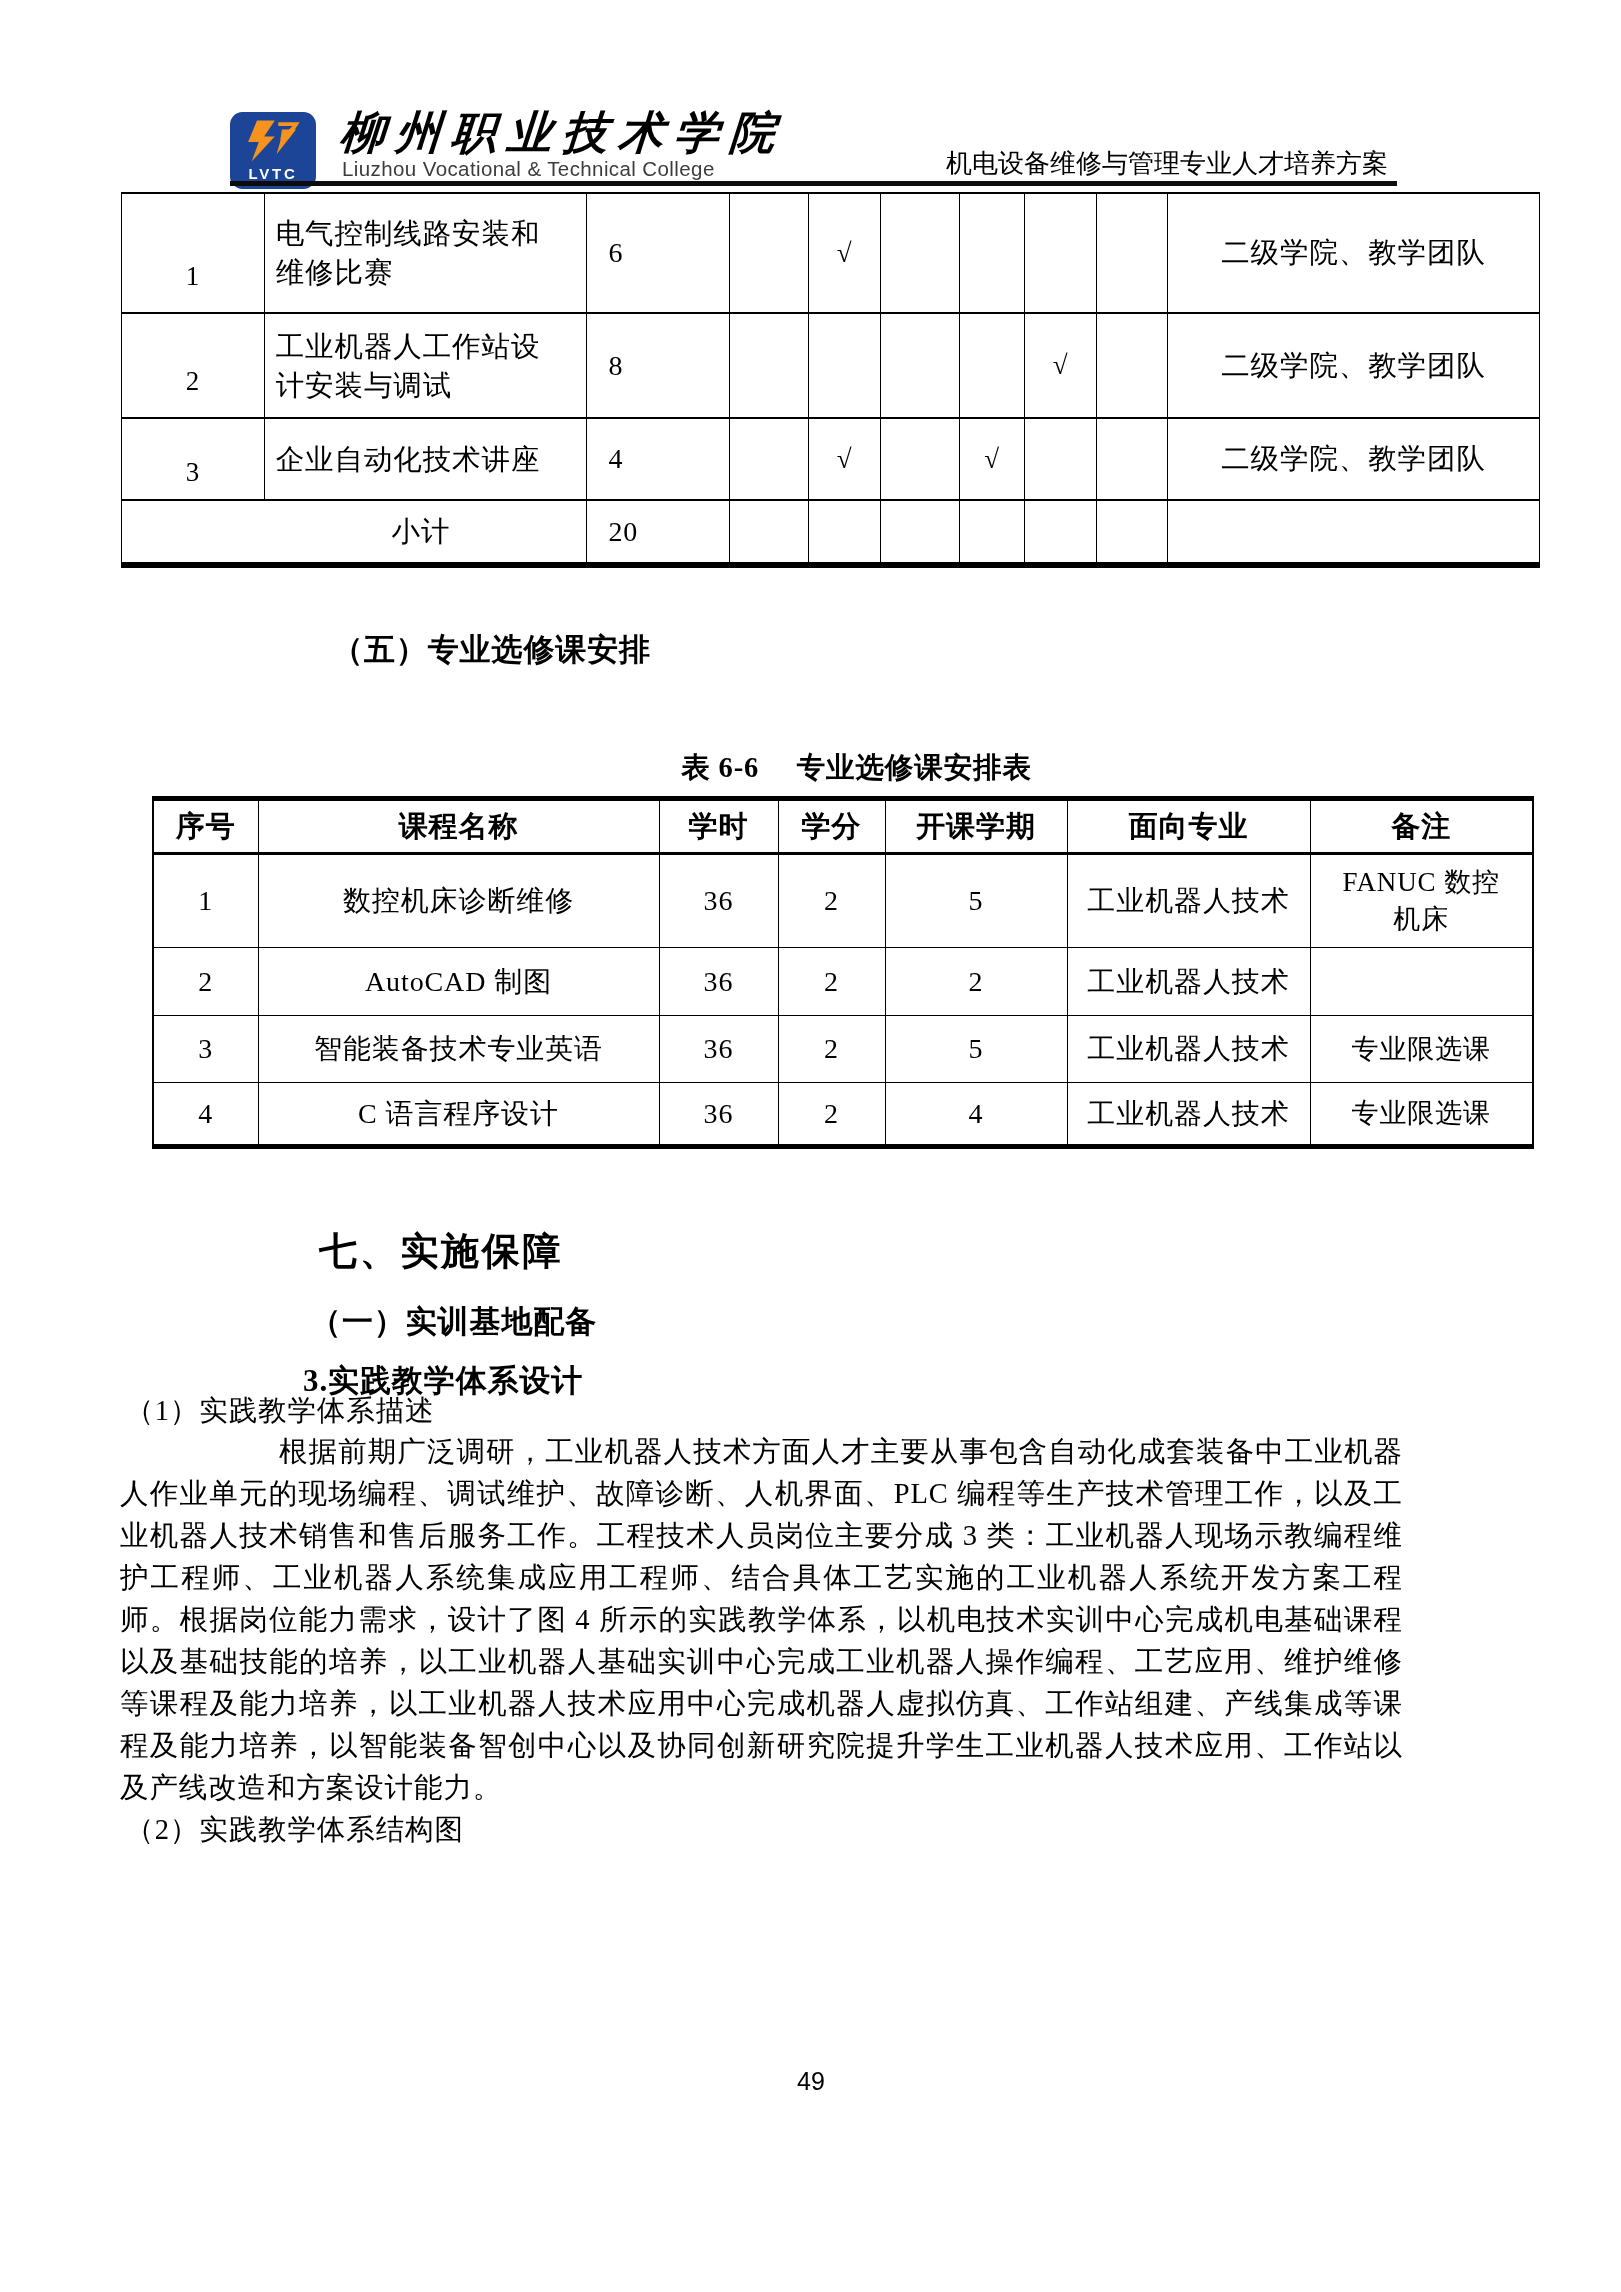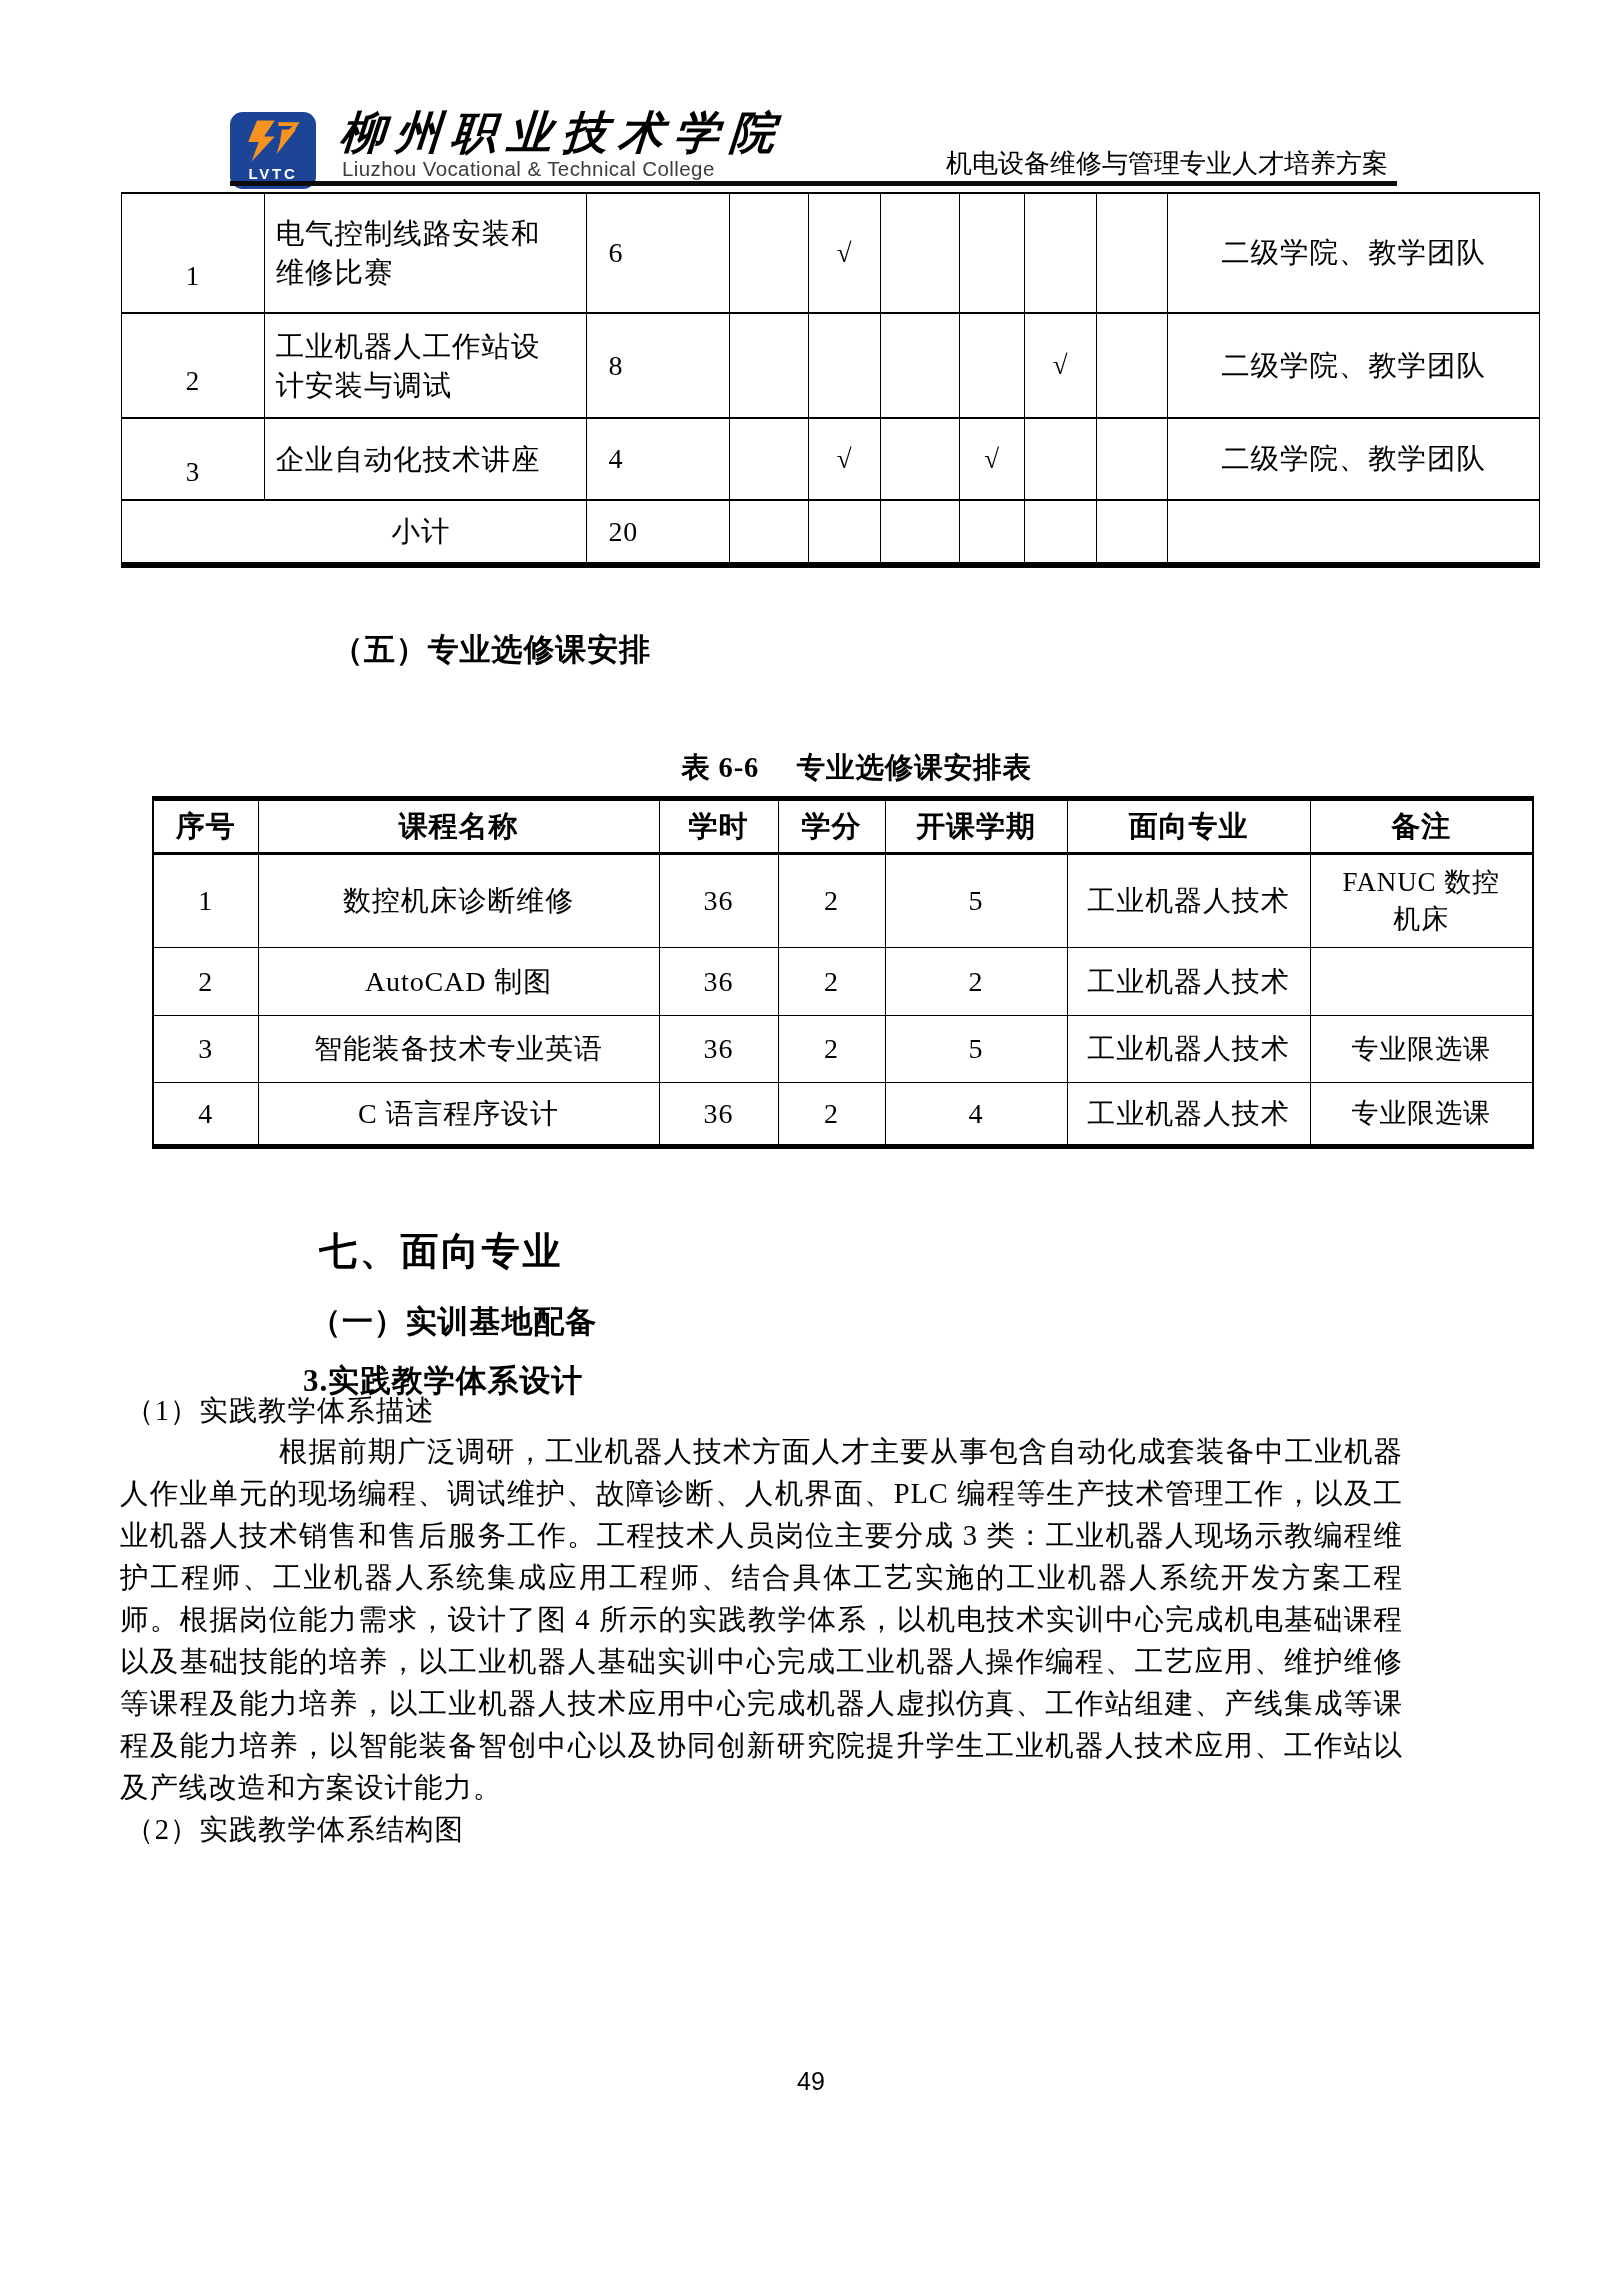--- a/index.html
+++ b/index.html
@@ -272,21 +272,21 @@
           <td>36</td>
           <td>2</td>
           <td>4</td>
           <td>工业机器人技术</td>
           <td class="c-note">专业限选课</td>
         </tr>
       </tbody>
     </table>
   </div>
 
-  <div class="h-seven">七、面向专业</div>
+  <div class="h-seven">七、实施保障</div>
   <div class="h-seven-sub">（一）实训基地配备</div>
   <div class="h-seven-sub2">3.实践教学体系设计</div>
 
   <div class="body-block">
     <div class="item-label">（1）实践教学体系描述</div>
     <div class="item-body">根据前期广泛调研，工业机器人技术方面人才主要从事包含自动化成套装备中工业机器人作业单元的现场编程、调试维护、故障诊断、人机界面、PLC 编程等生产技术管理工作，以及工业机器人技术销售和售后服务工作。工程技术人员岗位主要分成 3 类：工业机器人现场示教编程维护工程师、工业机器人系统集成应用工程师、结合具体工艺实施的工业机器人系统开发方案工程师。根据岗位能力需求，设计了图 4 所示的实践教学体系，以机电技术实训中心完成机电基础课程以及基础技能的培养，以工业机器人基础实训中心完成工业机器人操作编程、工艺应用、维护维修等课程及能力培养，以工业机器人技术应用中心完成机器人虚拟仿真、工作站组建、产线集成等课程及能力培养，以智能装备智创中心以及协同创新研究院提升学生工业机器人技术应用、工作站以及产线改造和方案设计能力。</div>
     <div class="item-label">（2）实践教学体系结构图</div>
   </div>
 
   <div class="page-number">49</div>

